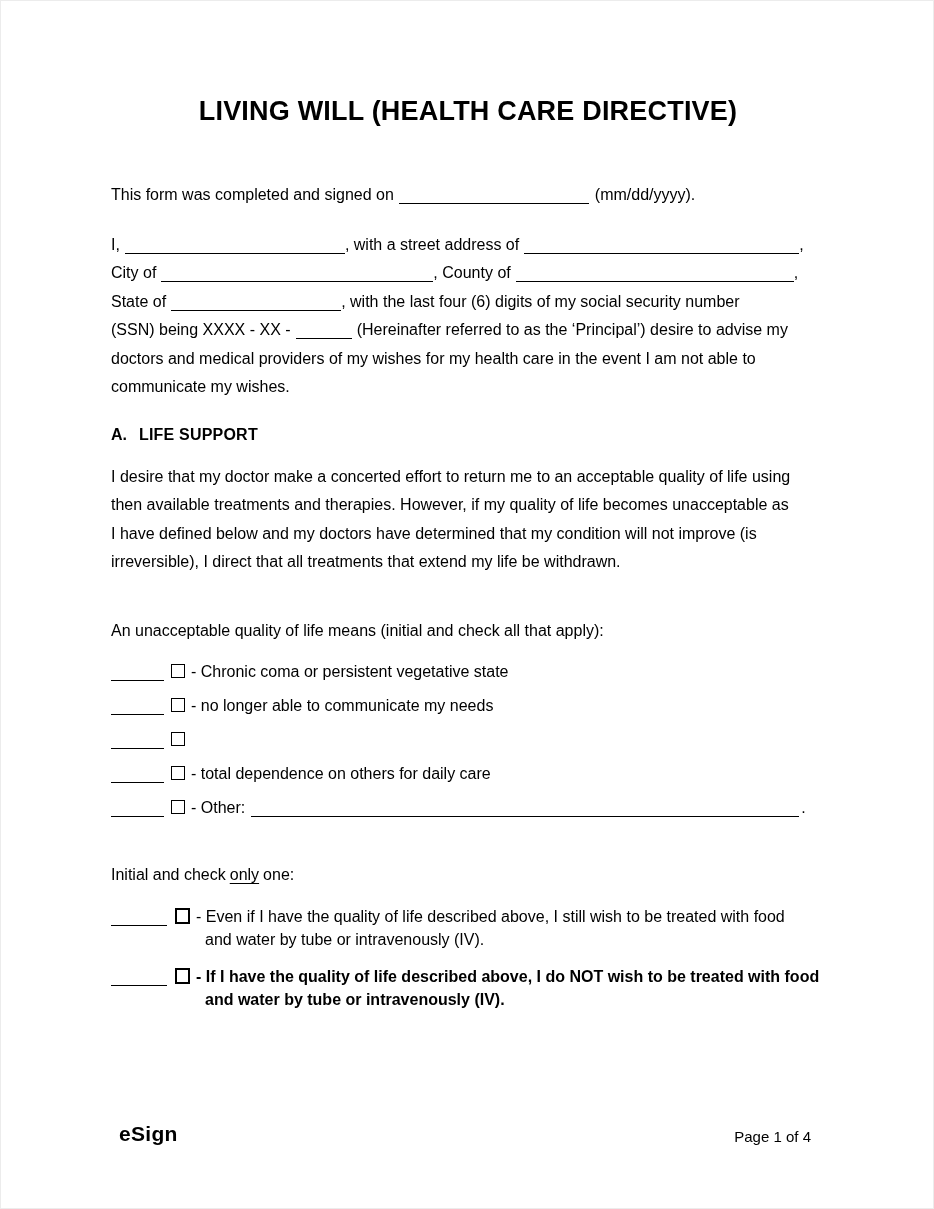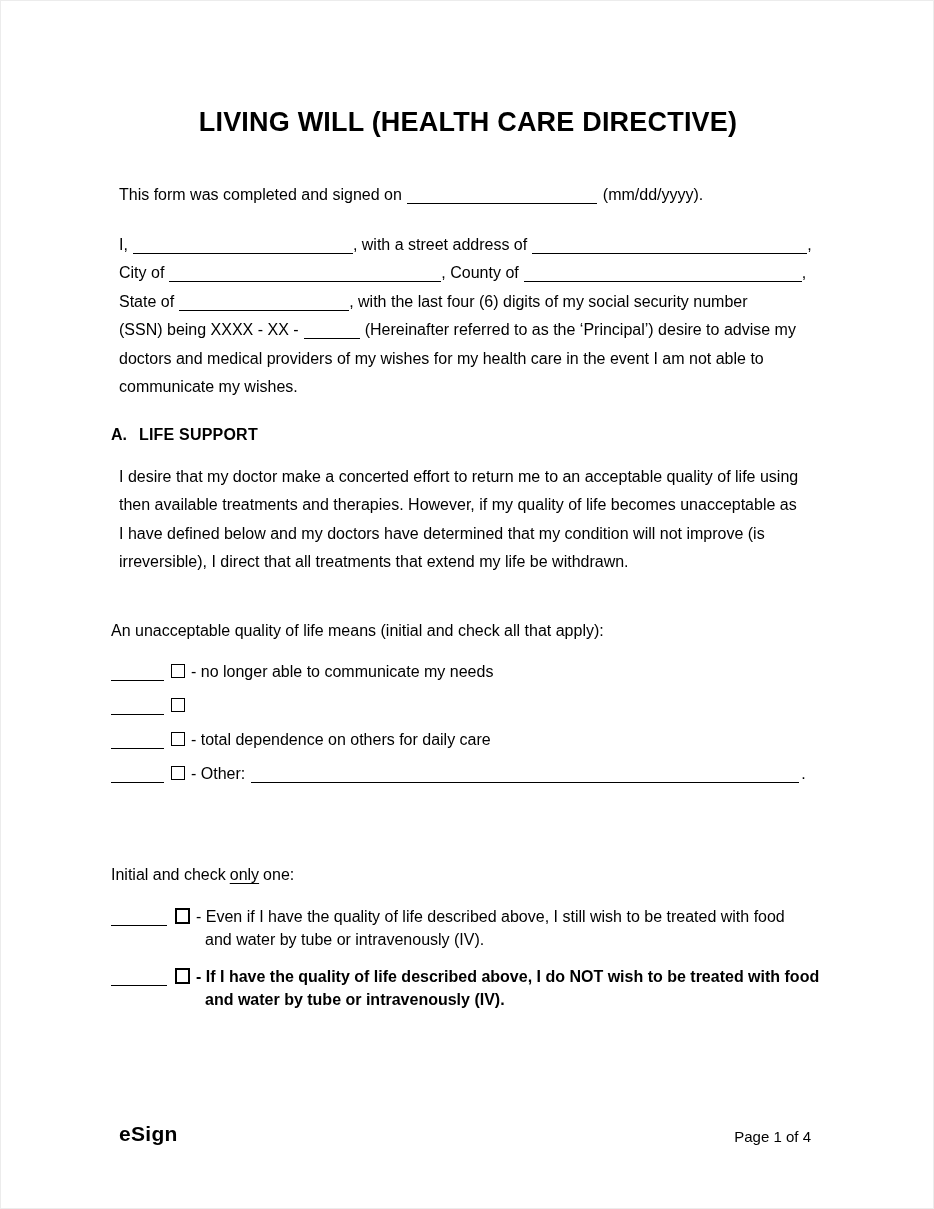--- a/index.html
+++ b/index.html
@@ -11,28 +11,28 @@
     font-family: "Liberation Sans", sans-serif;
     font-size: 16px;
     color: #000000;
     overflow: hidden;
     box-sizing: border-box;
     border: 1px solid #ececec;
   }
   .abs { position: absolute; left: 110px; width: 716px; }
 
   .doc-title {
-    left: 0; top: 105px; width: 934px;
+    left: 0; top: 94px; width: 934px;
     text-align: center;
     font-size: 27px; font-weight: bold;
     line-height: 33px;
     letter-spacing: 0.2px;
   }
 
-  .line { line-height: 28.4px; white-space: nowrap; margin-left: 8px; }
+  .line { line-height: 28.4px; white-space: nowrap; }
 
   .signed-line { top: 180px; }
   .principal-para { top: 230px; }
   .heading-a { top: 420px; font-weight: bold; line-height: 28.4px; }
   .heading-a .h-title { margin-left: 12px; letter-spacing: 0.2px; }
   .intro-para { top: 462px; }
   .criteria-prompt { top: 616px; line-height: 28.4px; white-space: nowrap; }
   .criteria-list { top: 654px; }
   .single-prompt { top: 860px; line-height: 28.4px; white-space: nowrap; }
   .choice-1 { top: 904px; }
@@ -127,20 +127,23 @@
     <div class="line">I desire that my doctor make a concerted effort to return me to an acceptable quality of life using</div>
     <div class="line">then available treatments and therapies. However, if my quality of life becomes unacceptable as</div>
     <div class="line">I have defined below and my doctors have determined that my condition will not improve (is</div>
     <div class="line">irreversible), I direct that all treatments that extend my life be withdrawn.</div>
   </div>
 
   <div class="abs criteria-prompt">An unacceptable quality of life means (initial and check all that apply):</div>
 
   <div class="abs criteria-list">
     <div class="criteria-row">
+      <span class="blank w-initials"></span><span class="checkbox"></span><span class="criteria-label">- Chronic coma or persistent vegetative state</span>
+    </div>
+    <div class="criteria-row">
       <span class="blank w-initials"></span><span class="checkbox"></span><span class="criteria-label">- no longer able to communicate my needs</span>
     </div>
     <div class="criteria-row">
       <span class="blank w-initials"></span><span class="checkbox"></span>
     </div>
     <div class="criteria-row">
       <span class="blank w-initials"></span><span class="checkbox"></span><span class="criteria-label">- total dependence on others for daily care</span>
     </div>
     <div class="criteria-row">
       <span class="blank w-initials"></span><span class="checkbox"></span><span class="criteria-label">- Other:</span><span class="blank w-other-fill"></span><span>.</span>

